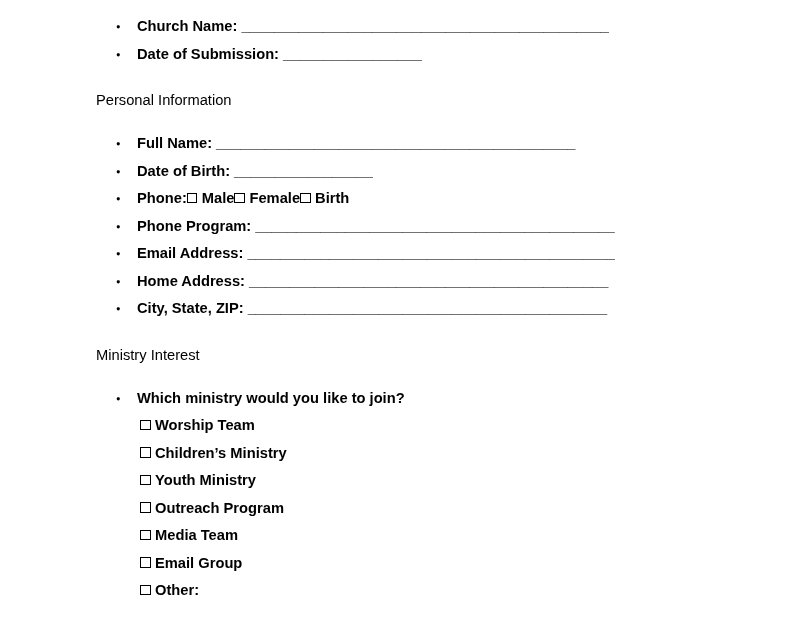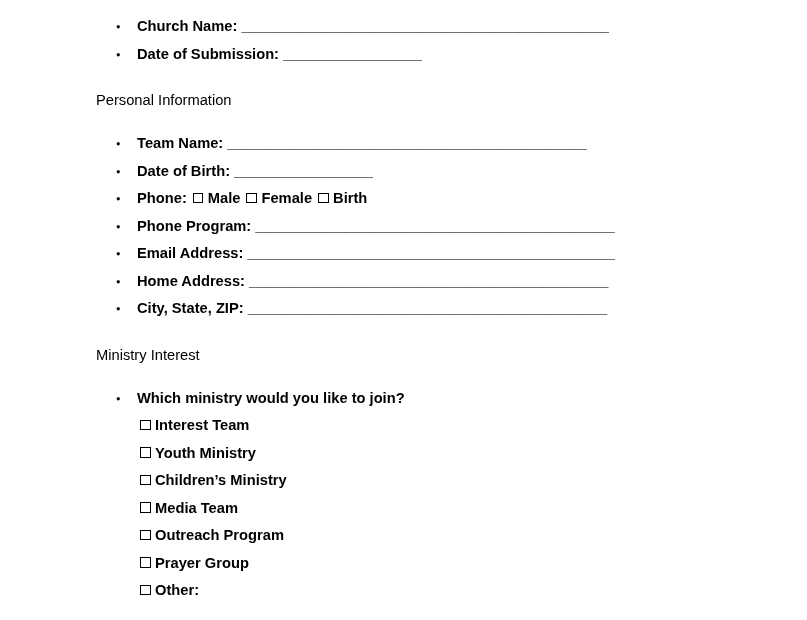--- a/index.html
+++ b/index.html
@@ -50,39 +50,39 @@
     width: 8.5px;
     height: 8.5px;
     border: 1.5px solid #000000;
     margin-right: 4.5px;
     vertical-align: 0px;
   }
   .check-row {
     padding-left: 44px;
   }
   .opt {
-    margin-left: 6px;
+    margin-left: 0;
   }
 </style>
 </head>
 <body>
 
 <div class="doc">
 
   <div class="row bullet-row">
     <span class="bullet">●</span><span>Church Name:</span><span class="blank">_____________________________________________</span>
   </div>
   <div class="row bullet-row">
     <span class="bullet">●</span><span>Date of Submission:</span><span class="blank">_________________</span>
   </div>
 
   <div class="heading">Personal Information</div>
 
   <div class="row bullet-row">
-    <span class="bullet">●</span><span>Team Name:</span><span class="blank">____________________________________________</span>
+    <span class="bullet">●</span><span>Full Name:</span><span class="blank">____________________________________________</span>
   </div>
   <div class="row bullet-row">
     <span class="bullet">●</span><span>Date of Birth:</span><span class="blank">_________________</span>
   </div>
   <div class="row bullet-row">
     <span class="bullet">●</span><span>Phone:</span><span class="opt"><span class="cb"></span><span>Male</span></span><span class="opt"><span class="cb"></span><span>Female</span></span><span class="opt"><span class="cb"></span><span>Birth</span></span>
   </div>
   <div class="row bullet-row">
     <span class="bullet">●</span><span>Phone Program:</span><span class="blank">____________________________________________</span>
   </div>
@@ -96,34 +96,34 @@
     <span class="bullet">●</span><span>City, State, ZIP:</span><span class="blank">____________________________________________</span>
   </div>
 
   <div class="heading">Ministry Interest</div>
 
   <div class="row bullet-row">
     <span class="bullet">●</span><span>Which ministry would you like to join?</span>
   </div>
 
   <div class="row check-row">
-    <span class="cb"></span><span>Interest Team</span>
+    <span class="cb"></span><span>Worship Team</span>
+  </div>
+  <div class="row check-row">
+    <span class="cb"></span><span>Children’s Ministry</span>
   </div>
   <div class="row check-row">
     <span class="cb"></span><span>Youth Ministry</span>
   </div>
   <div class="row check-row">
-    <span class="cb"></span><span>Children’s Ministry</span>
+    <span class="cb"></span><span>Outreach Program</span>
   </div>
   <div class="row check-row">
     <span class="cb"></span><span>Media Team</span>
   </div>
   <div class="row check-row">
-    <span class="cb"></span><span>Outreach Program</span>
-  </div>
-  <div class="row check-row">
-    <span class="cb"></span><span>Prayer Group</span>
+    <span class="cb"></span><span>Email Group</span>
   </div>
   <div class="row check-row">
     <span class="cb"></span><span>Other:</span>
   </div>
 
 </div>
 
 </body></html>

